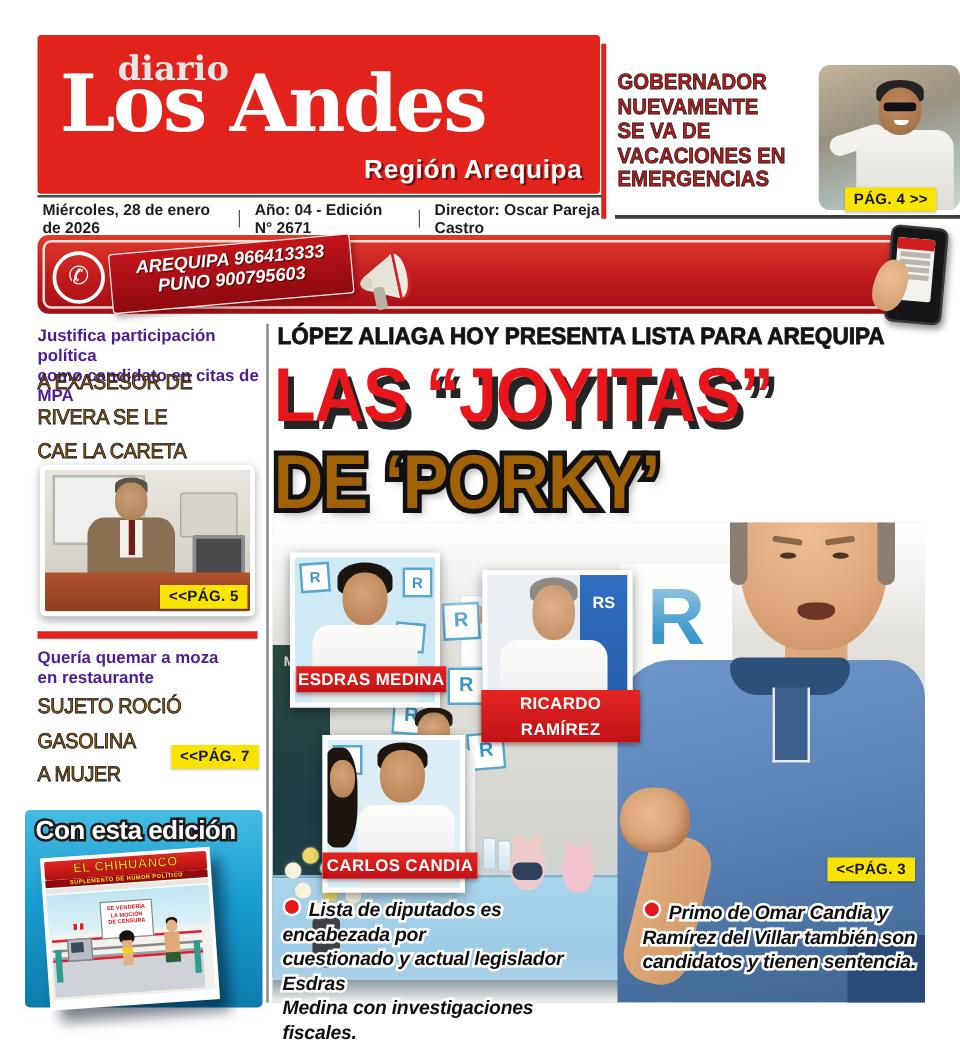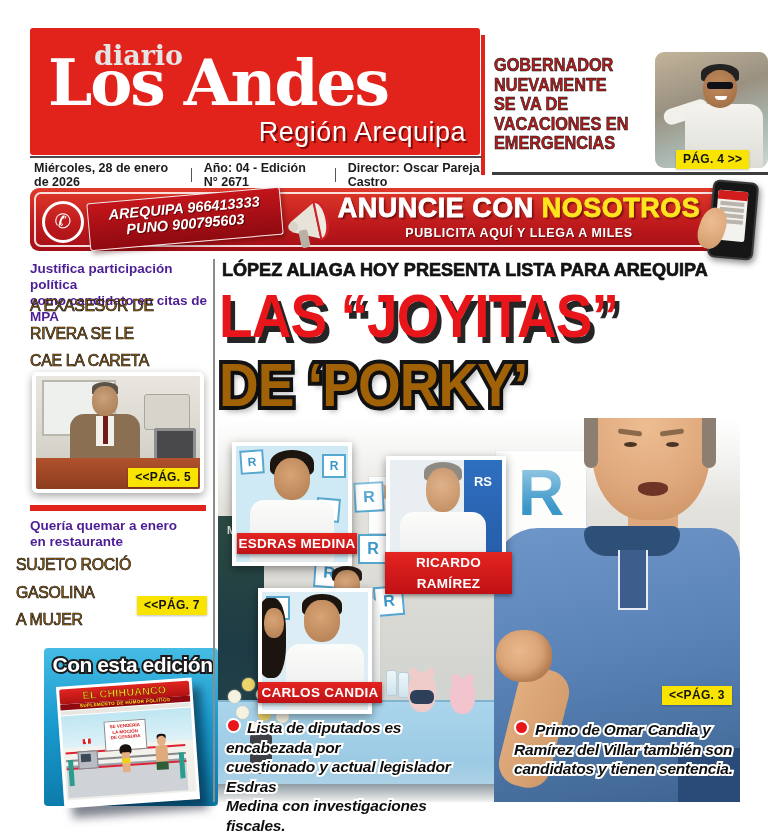--- a/index.html
+++ b/index.html
@@ -8,21 +8,21 @@
   .abs{position:absolute;}
   .preline{white-space:pre-line;}
   .cond{display:inline-block;transform:scaleX(.93);transform-origin:0 0;}
 
   
   .masthead{left:30px;top:28px;width:450px;height:127px;background:#e2231c;border-radius:3px;}
   .mh-pre{left:64px;top:12px;color:#e5e5e5;font-family:"DejaVu Serif","Liberation Serif",serif;
           font-weight:bold;font-size:27px;}
   .mh-title{left:18px;top:18px;color:#fff;font-family:"DejaVu Serif","Liberation Serif",serif;
             font-weight:bold;font-size:63px;letter-spacing:-2px;}
-  .mh-region{right:14px;bottom:7px;color:#fff;font-weight:normal;font-size:27px;
+  .mh-region{right:14px;bottom:7px;color:#fff;font-weight:bold;font-size:21px;
              text-shadow:2px 2px 0 rgba(100,5,5,.8);letter-spacing:.5px;}
 
   
   .vdiv-red{left:481px;top:35px;width:4px;height:140px;background:#e2231c;}
   .gob-kicker{left:494px;top:35px;width:240px;color:#e2231c;font-weight:bold;font-size:13.5px;}
   .gob-headline{left:494px;top:56px;width:186px;color:#b91c1c;font-weight:bold;font-size:17.5px;
                 line-height:19.5px;-webkit-text-stroke:.6px #131313;}
   .gob-photo{left:655px;top:52px;width:113px;height:116px;border-radius:9px;overflow:hidden;
              background:linear-gradient(160deg,#c3b49a 0%,#9a9181 40%,#a9b7b0 70%,#cdd8d2 100%);}
   .gob-head{left:48px;top:18px;width:34px;height:38px;background:radial-gradient(circle at 45% 40%,#c08a5c,#9c6a40);border-radius:48%;}
@@ -88,26 +88,26 @@
   .p1-head{left:56px;top:10px;width:26px;height:30px;background:radial-gradient(circle at 45% 40%,#caa07a,#a57a50);border-radius:46%;}
   .p1-hair{left:56px;top:6px;width:26px;height:12px;background:#5c5247;border-radius:50% 50% 0 0;}
   .p1-suit{left:34px;top:38px;width:70px;height:48px;background:#8a6f52;border-radius:14px 14px 0 0;}
   .p1-shirt{left:60px;top:40px;width:18px;height:30px;background:#f2f0ea;}
   .p1-tie{left:67px;top:40px;width:5px;height:28px;background:#6e1d18;}
   .p1-desk{left:0px;top:82px;width:164px;height:31px;background:linear-gradient(180deg,#b0522c,#8e3d1f);}
   .p1-monitor{left:118px;top:52px;width:36px;height:30px;background:#49494b;border:3px solid #8e8e90;border-radius:2px;}
   .tag5{right:2px;bottom:2px;}
   .redbar{left:30px;top:505px;width:176px;height:6px;background:#e2231c;}
   .s2-kicker{left:30px;top:518px;width:185px;}
-  .s2-head{left:16px;top:551px;width:195px;}
+  .s2-head{left:30px;top:551px;width:195px;}
   .tag7{left:137px;top:596px;}
   .tag4{left:676px;top:150px;}
 
   
-  .promo{left:44px;top:648px;width:174px;height:158px;border-radius:4px;
+  .promo{left:20px;top:648px;width:190px;height:158px;border-radius:4px;
          background:linear-gradient(180deg,#45bce4 0%,#1b9cd0 45%,#0c7cab 100%);}
   .promo-title{left:0;top:5px;width:177px;text-align:center;color:#fff;font-weight:bold;font-size:21px;
          -webkit-text-stroke:4px #1a1a1a;paint-order:stroke fill;letter-spacing:-.5px;}
   .comic{left:16px;top:34px;width:130px;height:116px;background:#fff;transform:rotate(-4deg);
          box-shadow:8px 10px 10px rgba(0,10,30,.5);padding:3px;}
   .comic-banner{height:15px;background:linear-gradient(180deg,#e02520,#b01212);border-radius:2px;
          text-align:center;color:#ffe51f;font-weight:bold;font-size:10.5px;line-height:15px;
          -webkit-text-stroke:.5px #7a0c0c;letter-spacing:.3px;}
   .comic-sub{height:6px;background:#8e0a10;color:#ffe51f;font-weight:bold;font-size:4.5px;
          line-height:6px;text-align:center;letter-spacing:.4px;}
@@ -265,27 +265,20 @@
       <svg width="58" height="62" viewBox="0 0 58 62">
         <g transform="rotate(-12 29 31)">
           <path d="M8 30 L34 16 L34 52 L8 40 Z" fill="#e7e3d8"></path>
           <path d="M34 14 C42 14 46 22 46 34 C46 46 42 54 34 54 Z" fill="#cf2128"></path>
           <path d="M36 16 C41 18 43 26 43 34 C43 42 41 50 36 52 Z" fill="#f0ece2"></path>
           <rect x="14" y="40" width="9" height="18" rx="3" fill="#b9b2a4"></rect>
           <circle cx="10" cy="35" r="5" fill="#d8d4c8"></circle>
         </g>
       </svg>
     </div>
-    <div class="abs ad-main">
-      <div class="big">
-        <span class="w">ANUNCIE CON</span>
-        <span class="y">NOSOTROS</span>
-      </div>
-      <div class="sub">PUBLICITA AQUÍ Y LLEGA A MILES</div>
-    </div>
     <div class="abs ad-smartphone">
       <div class="abs ad-screen">
         <div class="bar"></div>
           <div class="ln"></div>
           <div class="ln"></div>
           <div class="ln"></div>
           <div class="ln"></div>
       </div>
       <div class="abs ad-thumb"></div>
     </div>
@@ -307,21 +300,21 @@
       <div class="abs p1-hair"></div>
       <div class="abs p1-head"></div>
       <div class="abs p1-monitor"></div>
       <div class="abs p1-desk"></div>
     </div>
     <div class="abs ptag tag5">&lt;&lt;PÁG. 5</div>
   </div>
 
   <div class="abs redbar"></div>
 
-  <div class="abs kicker s2-kicker preline">Quería quemar a enero
+  <div class="abs kicker s2-kicker preline">Quería quemar a moza
 en restaurante</div>
   <div class="abs lhead s2-head preline"><span class="cond preline">SUJETO ROCIÓ
 GASOLINA
 A MUJER</span></div>
   <div class="abs ptag tag7">&lt;&lt;PÁG. 7</div>
 
   <div class="abs promo">
     <div class="abs promo-title">Con esta edición</div>
     <div class="abs comic">
       <div class="comic-banner">EL CHIHUANCO</div>

